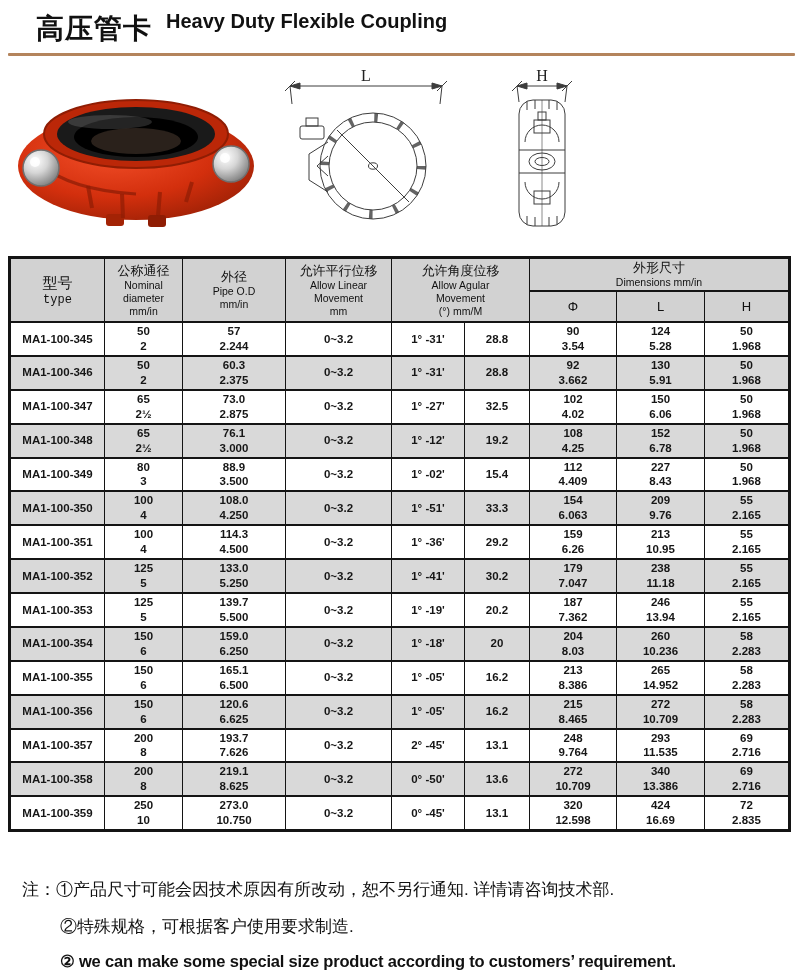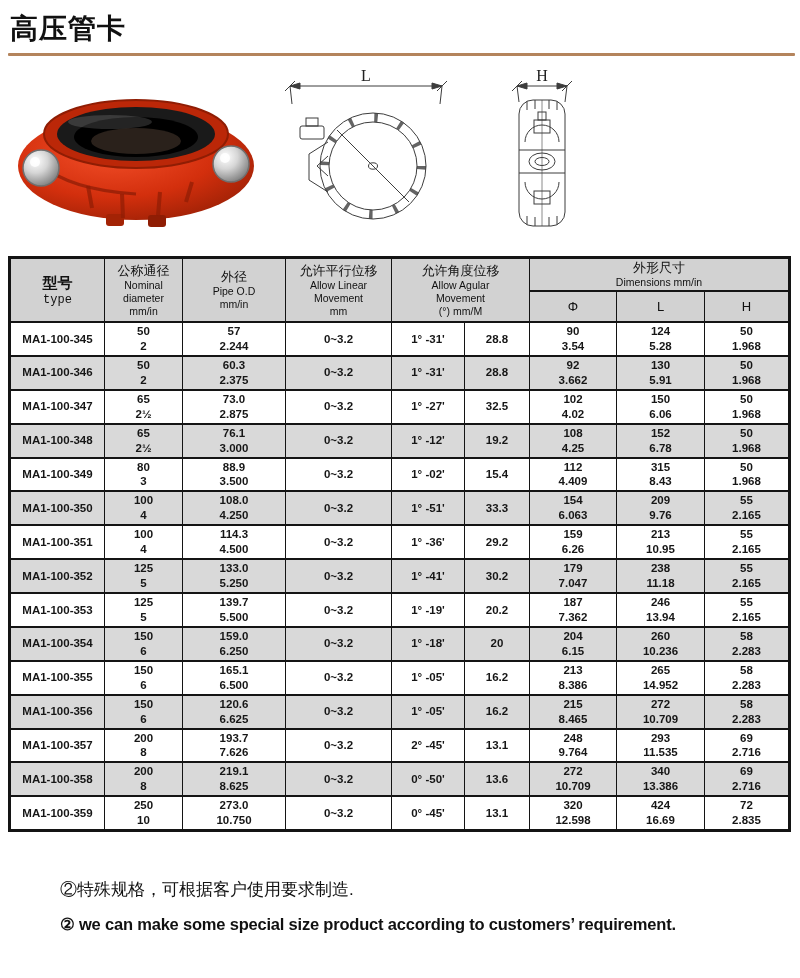--- a/index.html
+++ b/index.html
@@ -4,21 +4,21 @@
 <style>
   html,body{margin:0;padding:0;background:#ffffff;}
   body{
     width:800px;height:978px;
     font-family:"Liberation Sans",sans-serif;
     color:#111;position:relative;overflow:hidden;
   }
   .page{padding:8px 8px 0 8px;}
 
   
-  .titlebar{display:flex;align-items:flex-start;gap:14px;padding-left:2px;margin-top:2px;}
+  .titlebar{display:flex;align-items:flex-start;gap:14px;padding-left:2px;margin-top:2px;margin-left:26px;}
   .title-cn{font-size:28px;font-weight:bold;letter-spacing:1px;}
   .title-en{font-size:20px;font-weight:bold;}
   .rule{height:3px;width:787px;margin-top:5px;border-radius:1px;}
 
   
   .figures{display:flex;align-items:flex-start;margin-top:12px;height:180px;}
   .fig-photo{margin-left:2px;}
   .fig-front{margin-left:18px;margin-top:2px;}
   .fig-side{margin-left:42px;margin-top:2px;}
   .dimtext{font-family:"Liberation Serif",serif;font-size:16px;fill:#222;}
@@ -26,39 +26,40 @@
   
   .spec-table{border-collapse:collapse;width:782px;table-layout:fixed;margin-top:8px;
               border:3px solid #141414;}
   .spec-table th,.spec-table td{border:1px solid #141414;text-align:center;vertical-align:middle;padding:1px 0;}
   .spec-table td{border-top-width:2px;border-bottom-width:2px;}
   .spec-table thead th{background:#d2d2d2;border-bottom-width:2px;}
   .spec-table tbody tr:nth-child(even) td{background:#d9d9d9;}
   .spec-table tbody td{font-size:11.5px;font-weight:bold;line-height:1.3;height:29px;color:#161616;}
   .th-cn{font-size:13px;font-weight:normal;line-height:1.25;}
   .th-en{font-size:10.5px;font-weight:normal;line-height:1.22;}
-  .th-type-cn{font-size:15px;font-weight:bold;}
+  .th-type-cn{font-size:15px;font-weight:normal;}
   .th-type-en{font-family:Liberation Mono, monospace;font-size:12px;font-weight:normal;}
   .th-sub{font-size:13px;font-weight:normal;height:27px;}
 
   
   .notes{margin-top:46px;padding-left:14px;}
   .note-cn1{font-size:17px;}
-  .note-cn2{font-size:17px;margin-top:24px;padding-left:38px;}
+  .note-cn2{font-size:17px;margin-top:14px;padding-left:38px;}
   .notes-en{margin-top:14px;padding-left:0px;}
   .note-en1{font-size:16.5px;font-weight:bold;letter-spacing:-0.2px;}
   .note-en2{font-size:16.5px;font-weight:bold;letter-spacing:-0.2px;margin-top:8px;padding-left:38px;}
 </style>
 </head>
 <body>
 
 <div class="page">
 
   <div class="titlebar">
     <span class="title-cn">高压管卡</span>
+    <span class="title-en">Heavy Duty Flexible Coupling</span>
   </div>
   <div class="rule" style="background:#b4845c;"></div>
 
   <div class="figures">
 
     <svg class="fig-photo" width="252" height="168" viewBox="0 0 252 168">
       <defs>
         <radialGradient id="redG" cx="40%" cy="35%" r="80%">
           <stop offset="0%" stop-color="#f4502a"></stop>
             <stop offset="55%" stop-color="#d32f0d"></stop>
@@ -327,21 +328,21 @@
             <div>3.500</div>
           </td>
       <td>0~3.2</td>
       <td>1° -02'</td>
       <td>15.4</td>
       <td>
             <div>112</div>
             <div>4.409</div>
           </td>
       <td>
-            <div>315</div>
+            <div>227</div>
             <div>8.43</div>
           </td>
       <td>
             <div>50</div>
             <div>1.968</div>
           </td>
     </tr>
         <tr>
       <td>MA1-100-350</td>
       <td>
@@ -454,21 +455,21 @@
           </td>
       <td>
             <div>159.0</div>
             <div>6.250</div>
           </td>
       <td>0~3.2</td>
       <td>1° -18'</td>
       <td>20</td>
       <td>
             <div>204</div>
-            <div>6.15</div>
+            <div>8.03</div>
           </td>
       <td>
             <div>260</div>
             <div>10.236</div>
           </td>
       <td>
             <div>58</div>
             <div>2.283</div>
           </td>
     </tr>
@@ -599,19 +600,20 @@
           </td>
       <td>
             <div>72</div>
             <div>2.835</div>
           </td>
     </tr>
       </tbody>
   </table>
 
   <div class="notes">
+    <div class="note-cn1">注：①产品尺寸可能会因技术原因有所改动，恕不另行通知. 详情请咨询技术部.</div>
     <div class="note-cn2">②特殊规格，可根据客户使用要求制造.</div>
     <div class="notes-en">
       <div class="note-en2">② we can make some special size product according to customers’ requirement.</div>
     </div>
   </div>
 
 </div>
 
 </body></html>

